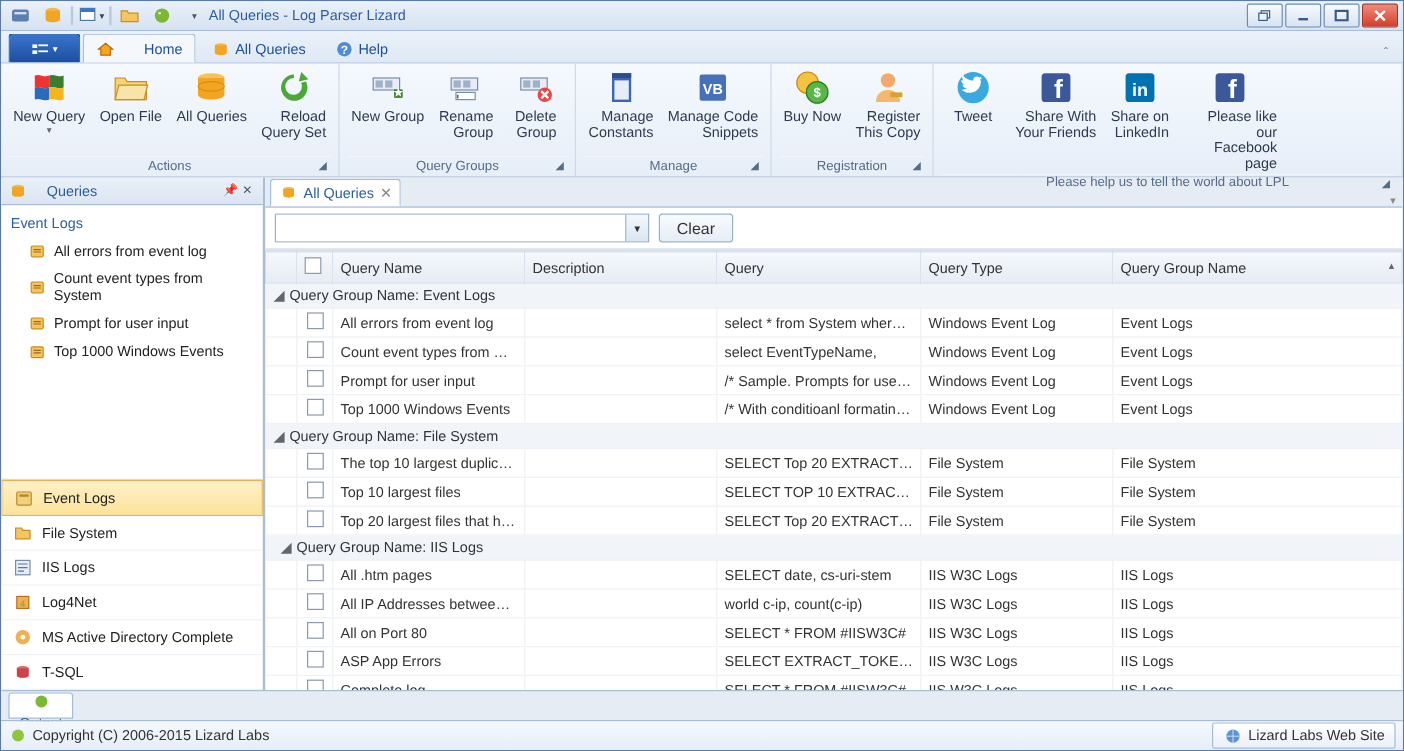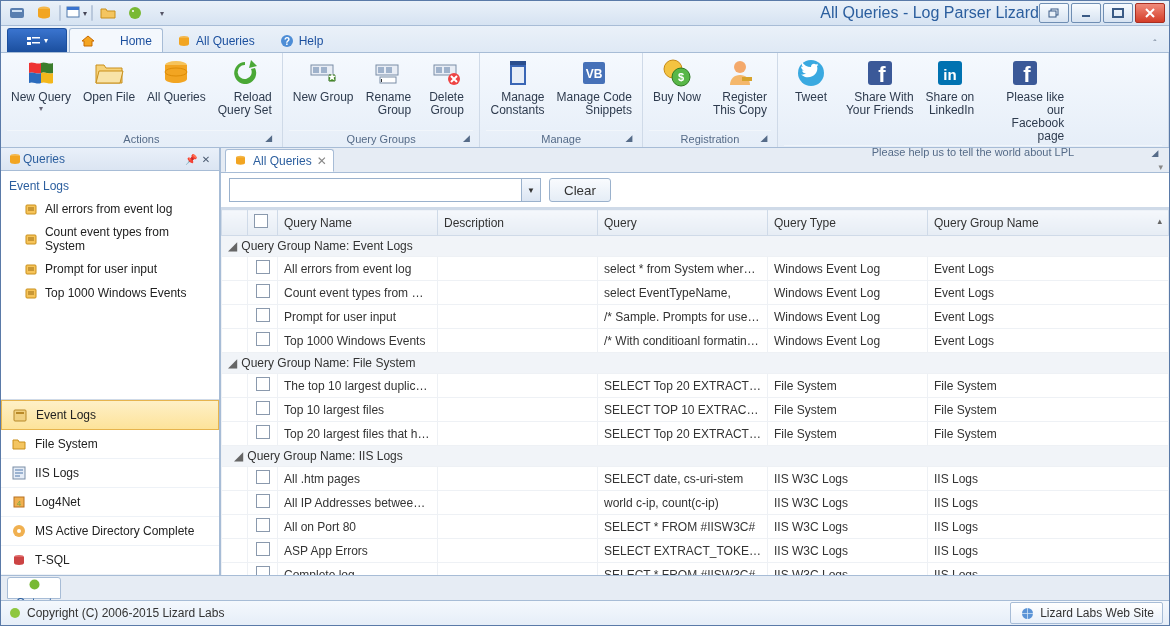--- a/index.html
+++ b/index.html
@@ -1,21 +1,21 @@
 <!DOCTYPE html>
 <html><head>
 <meta charset="utf-8">
 <style>
   html,body{margin:0;padding:0;font-family:"Segoe UI",Tahoma,sans-serif;font-size:12px;color:#333;background:#e8ebed;}
   .window{width:1170px;height:626px;box-sizing:border-box;border:1px solid #5a7aa8;background:#fff;display:flex;flex-direction:column;overflow:hidden;box-shadow:0 0 4px rgba(0,0,0,.3);}
   
   .titlebar{height:24px;background:linear-gradient(#eaf1f9,#d6e3f2);display:flex;align-items:center;padding:0 4px;border-bottom:1px solid #a7bcd6;}
   .titlebar .qat{display:flex;align-items:center;gap:3px;}
   .qat-btn{width:24px;height:20px;display:flex;align-items:center;justify-content:center;border-radius:2px;}
-  .titlebar .title{flex:1;text-align:right;color:#2b5e9e;font-size:16px;}
+  .titlebar .title{flex:1;text-align:left;color:#2b5e9e;font-size:12px;}
   .win-controls{display:flex;gap:2px;}
   .win-btn{width:28px;height:18px;border:1px solid #6f8eb3;background:linear-gradient(#f7fbff,#d7e3f1);border-radius:2px;display:flex;align-items:center;justify-content:center;font-size:9px;color:#3a5a85;font-weight:bold;}
   .win-close{background:linear-gradient(#f08b7b,#d43d28);color:#fff;border-color:#a82f22;}
   
   .tabstrip{height:26px;background:linear-gradient(#eaf1f9,#dfe9f5);display:flex;align-items:flex-end;padding-left:6px;gap:2px;border-bottom:1px solid #a7bcd6;}
   .filetab{width:58px;height:23px;background:linear-gradient(#3a74cf,#1b4f9e);border:1px solid #1b4f9e;border-bottom:none;border-radius:3px 3px 0 0;display:flex;align-items:center;justify-content:center;color:#fff;}
   .ribtab{height:23px;padding:0 10px;display:flex;align-items:center;gap:4px;color:#1b4f9e;border:1px solid transparent;border-bottom:none;border-radius:3px 3px 0 0;}
   .ribtab.active{background:#f4f8fd;border-color:#a7bcd6;gap:24px;}
   .tabstrip .spacer{flex:1;}
   .collapse-caret{width:16px;height:16px;display:flex;align-items:center;justify-content:center;margin-right:6px;color:#6b7a8e;font-size:10px;}
@@ -385,21 +385,21 @@
   <div class="body">
 
     <div class="sidebar">
       <div class="pane-hdr">
         <span class="ic">
             <svg width="14" height="14">
               <ellipse cx="7" cy="4" rx="5" ry="2" fill="#f4b74a"></ellipse>
               <path d="M2 4v6c0 1.1 2.2 2 5 2s5-.9 5-2V4" fill="#f2a522"></path>
             </svg>
           </span>
-        <span style="margin-left:0;">Queries</span>
+        <span style="margin-left:16px;">Queries</span>
         <span class="spacer"></span>
         <span class="pin">📌</span>
         <span class="x">✕</span>
       </div>
       <div class="tree">
         <div class="tree-hdr">Event Logs</div>
         <div id="tree-items">
             <div class="tree-item">
               <span class="ic">
                 <svg width="14" height="14">

